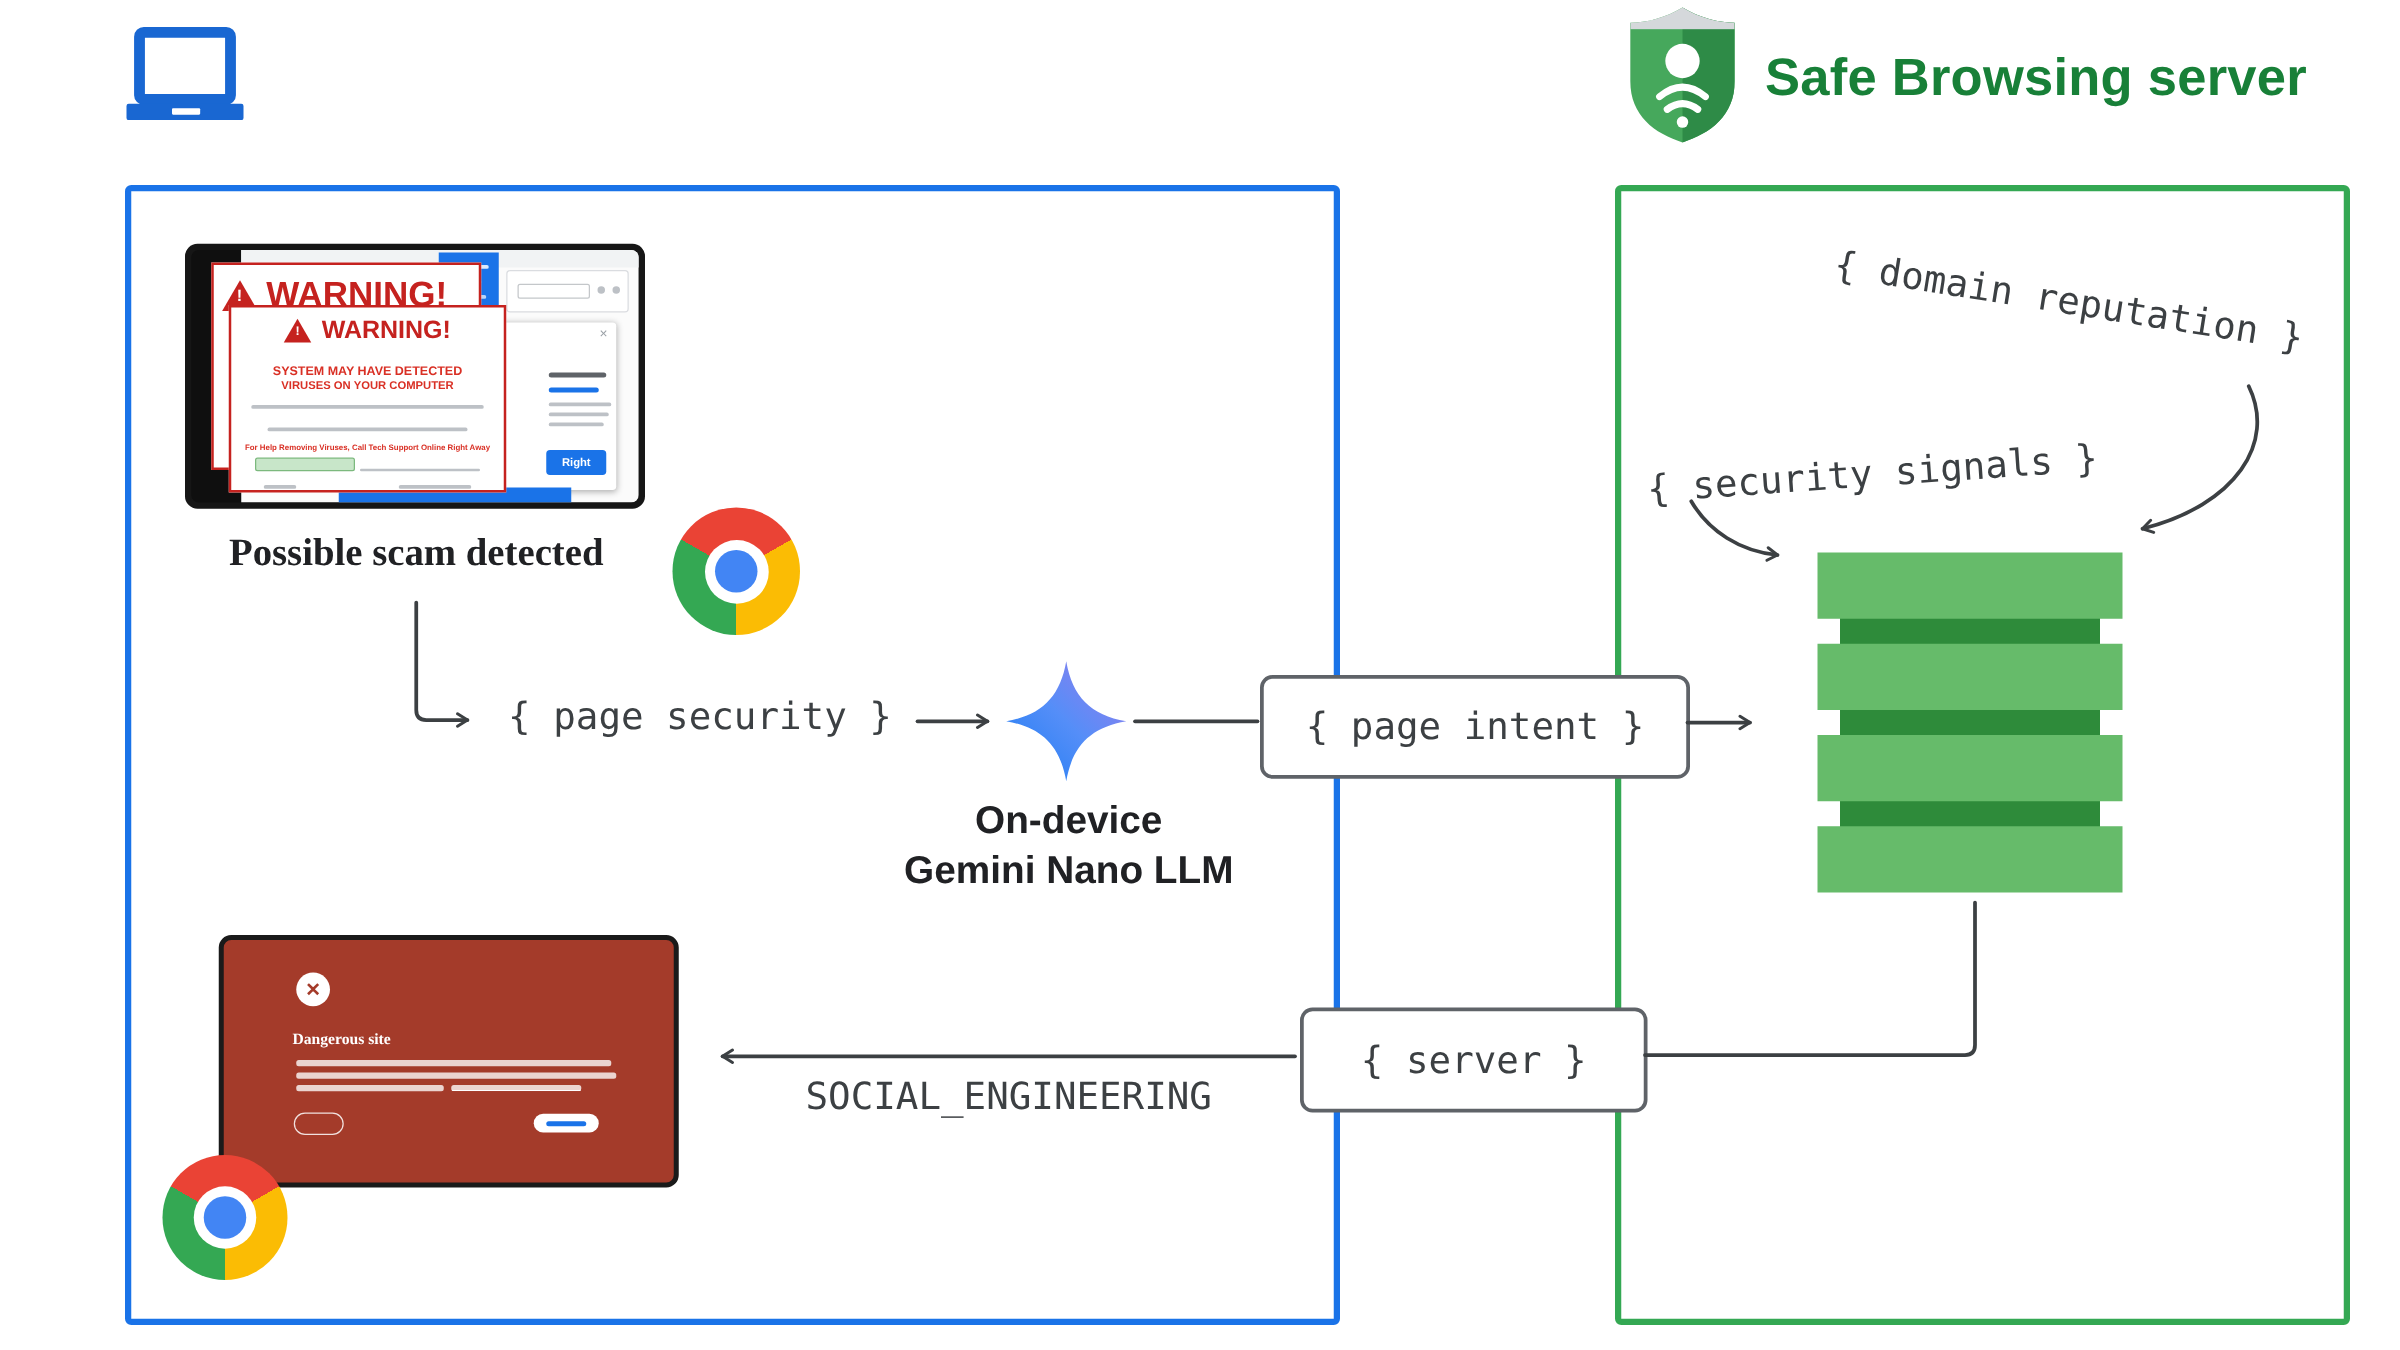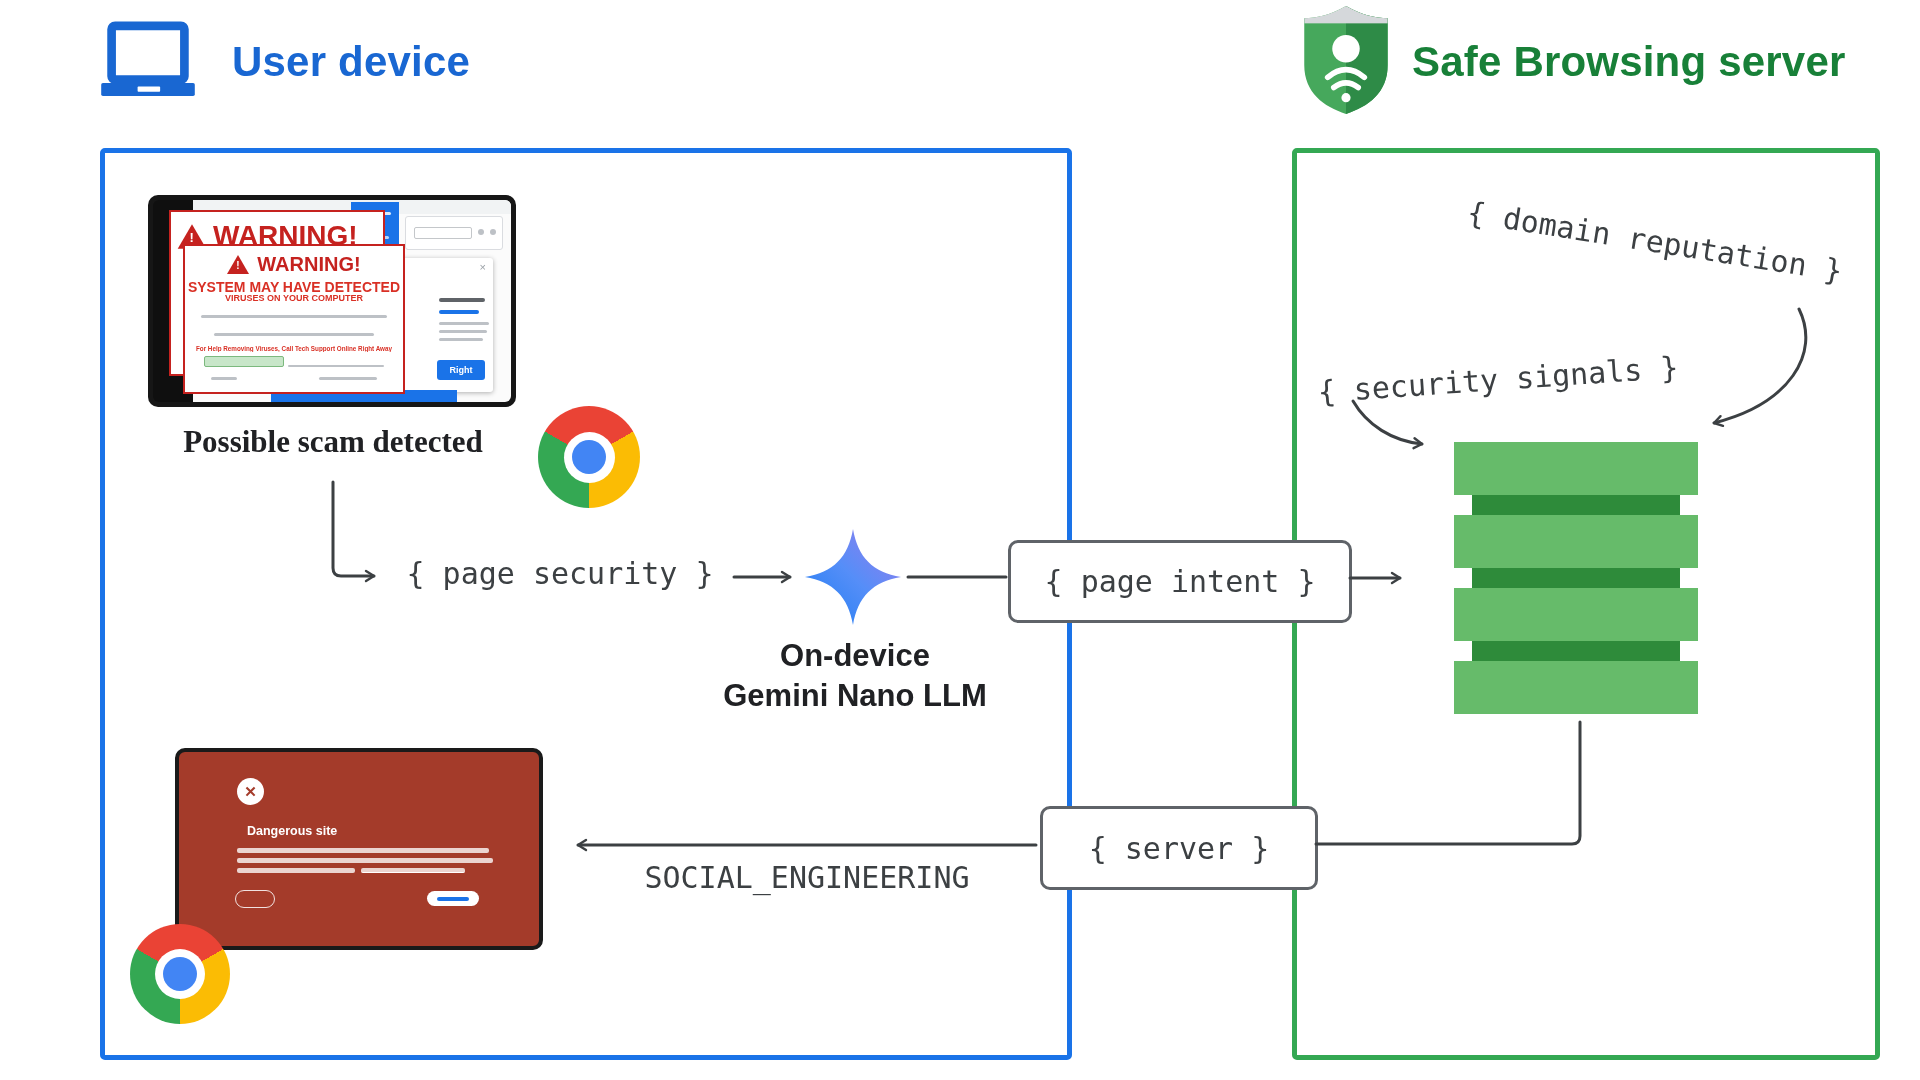--- a/index.html
+++ b/index.html
@@ -51,21 +51,20 @@
   <div class="region blue abs" style="left:100px;top:148px;width:962px;height:902px;"></div>
   <div class="region green abs" style="left:1292px;top:148px;width:578px;height:902px;"></div>
 
   <div class="abs" style="left:96px;top:20px;width:104px;height:88px;">
     <svg viewBox="0 0 120 100" width="104" height="88">
       <rect x="18" y="6" width="84" height="62" rx="4" fill="none" stroke="#1967D2" stroke-width="10"></rect>
       <rect x="6" y="72" width="108" height="15" rx="2" fill="#1967D2"></rect>
       <rect x="48" y="76" width="26" height="6" rx="1" fill="#fff"></rect>
     </svg>
   </div>
-  <div class="hdr-label blue abs" style="left:232px;top:38px;">User device</div>
 
   <div class="abs" style="left:1300px;top:4px;width:92px;height:112px;">
     <svg viewBox="0 0 90 110" width="92" height="112">
       <defs>
           <clipPath id="shieldclip">
         <path d="M45 2 C58 10 74 14 86 14 L86 60 C86 87 67 101 45 108 C23 101 4 87 4 60 L4 14 C16 14 32 10 45 2 Z"></path>
       </clipPath>
         </defs>
       <path d="M45 2 C58 10 74 14 86 14 L86 60 C86 87 67 101 45 108 C23 101 4 87 4 60 L4 14 C16 14 32 10 45 2 Z" fill="#46A85C"></path>
       <rect x="45" y="0" width="45" height="110" fill="#2E8B47" clip-path="url(#shieldclip)"></rect>
@@ -110,21 +109,21 @@
           <div class="warn-tri" style="transform:scale(1.3);"></div>
           <span style="color:#C5221F;font-size:28px;font-weight:800;">WARNING!</span>
         </div>
       </div>
 
       <div class="popup" style="left:30px;top:44px;width:222px;height:150px;text-align:center;">
         <div style="display:flex;align-items:center;justify-content:center;gap:8px;margin-top:7px;">
           <div class="warn-tri"></div>
           <span style="color:#C5221F;font-size:20px;font-weight:800;">WARNING!</span>
         </div>
-        <div style="color:#D93025;font-size:14px;font-weight:800;line-height:11px;margin-top:6px;">SYSTEM MAY HAVE DETECTED</div>
+        <div style="color:#D93025;font-size:10px;font-weight:800;line-height:11px;margin-top:16px;">SYSTEM MAY HAVE DETECTED</div>
         <div style="color:#D93025;font-size:9px;font-weight:800;line-height:11px;">VIRUSES ON YOUR COMPUTER</div>
         <div class="bar" style="position:static;display:inline-block;width:186px;height:3px;margin-top:6px;"></div>
         <div class="bar" style="position:static;display:inline-block;width:160px;height:3px;margin-top:2px;"></div>
         <div style="color:#D93025;font-size:6.3px;font-weight:700;margin-top:5px;white-space:nowrap;overflow:hidden;">For Help Removing Viruses, Call Tech Support Online Right Away</div>
         <div style="display:inline-block;width:78px;height:9px;background:#C8E6C9;border:1px solid #7CB97E;border-radius:2px;margin-top:4px;"></div>
         <div class="bar" style="position:static;display:inline-block;width:96px;height:2.5px;margin-top:2px;"></div>
         <div style="display:flex;justify-content:space-between;padding:0 26px;margin-top:6px;">
           <div class="bar" style="position:static;width:26px;height:3px;"></div>
           <div class="bar" style="position:static;width:58px;height:3px;"></div>
         </div>
@@ -174,21 +173,21 @@
   <div class="mono tilt abs" style="left:1447px;top:224px;width:416px;transform:rotate(9deg);">{ domain reputation }</div>
   <div class="mono tilt abs" style="left:1302px;top:362px;width:392px;transform:rotate(-4deg);">{ security signals }</div>
 
   <div class="iobox" style="left:1040px;top:806px;width:272px;height:78px;">
     <span class="mono">{ server }</span>
   </div>
   <div class="mono abs" style="left:600px;top:860px;width:414px;">SOCIAL_ENGINEERING</div>
 
   <div class="interstitial" style="left:175px;top:748px;width:368px;height:202px;">
     <div class="abs" style="left:58px;top:26px;width:27px;height:27px;background:#fff;border-radius:50%;color:#A43B2A;font-size:15px;font-weight:700;display:flex;align-items:center;justify-content:center;">✕</div>
-    <div class="abs" style="left:68px;top:72px;color:#fff;font-size:12.5px;font-weight:600;">Dangerous site</div>
+    <div class="abs" style="left:55px;top:72px;color:#fff;font-size:12.5px;font-weight:600;font-family:Liberation Serif, serif;">Dangerous site</div>
     <div class="i-bar" style="left:58px;top:96px;width:252px;"></div>
     <div class="i-bar" style="left:58px;top:106px;width:256px;"></div>
     <div class="i-bar" style="left:58px;top:116px;width:118px;"></div>
     <div class="i-bar" style="left:182px;top:116px;width:104px;border-bottom:1px solid #fff;height:4px;"></div>
     <div class="abs" style="left:56px;top:138px;width:38px;height:16px;border:1.5px solid rgba(255,255,255,.85);border-radius:9px;"></div>
     <div class="abs" style="left:248px;top:139px;width:52px;height:15px;background:#fff;border-radius:8px;display:flex;align-items:center;justify-content:center;">
       <div style="width:32px;height:4px;background:#1A73E8;border-radius:2px;"></div>
     </div>
   </div>
 

